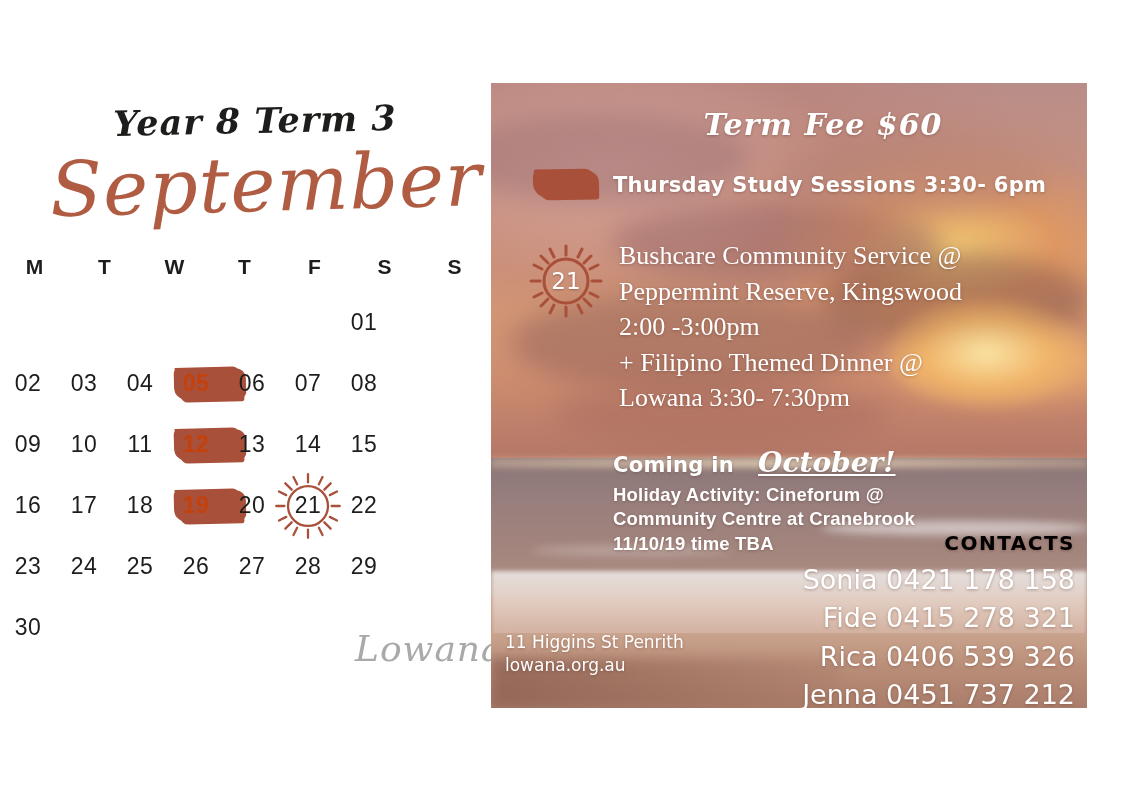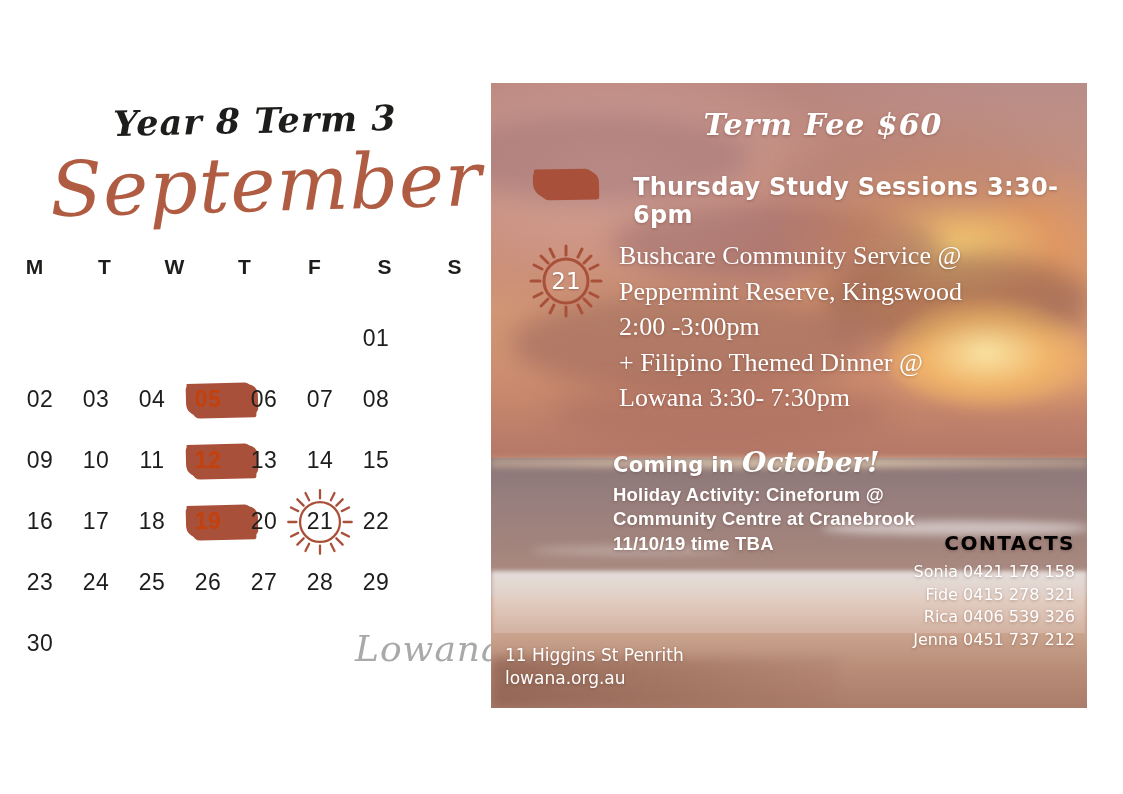--- a/index.html
+++ b/index.html
@@ -72,23 +72,22 @@
     text-align: center;
     font-size: 21px;
     font-weight: bold;
     color: #1d1d1b;
     letter-spacing: 1px;
   }
 
   .grid {
     position: absolute;
     left: 0;
-    top: 308px;
+    top: 292px;
     width: 392px;
-    padding-left: 12px;
   }
   .grid .row {
     display: flex;
     height: 61px;
     align-items: center;
   }
   .grid .cell {
     width: 70px;
     text-align: center;
     position: relative;
@@ -264,25 +263,24 @@
     letter-spacing: 1px;
     text-shadow: 0 1px 3px rgba(80,40,30,0.35);
   }
 
   .study-line {
     position: absolute;
     left: 122px;
     top: 90px;
     font-family: "DejaVu Sans", sans-serif;
     font-weight: bold;
-    font-size: 24px;
+    font-size: 21px;
     color: #ffffff;
     letter-spacing: 0.3px;
     text-shadow: 0 1px 3px rgba(80,40,30,0.35);
-    margin-left: 20px;
   }
   .study-brush {
     position: absolute;
     left: 42px;
     top: 88px;
     width: 66px;
     height: 26px;
     background: #a9503a;
     border-radius: 5px 12px 6px 14px;
     transform: rotate(-1deg);
@@ -323,35 +321,36 @@
 
   .coming-wrap {
     position: absolute;
     left: 122px;
     top: 363px;
     color: #ffffff;
   }
   .coming-line {
     display: flex;
     align-items: baseline;
-    gap: 8px;
+    gap: 24px;
   }
   .coming-in {
     font-family: "DejaVu Sans", sans-serif;
     font-weight: bold;
     font-size: 21px;
     letter-spacing: 0.3px;
     text-shadow: 0 1px 3px rgba(80,40,30,0.35);
   }
   .coming-oct {
     font-family: "DejaVu Serif", serif;
     font-style: italic;
     font-weight: bold;
     font-size: 28px;
     text-shadow: 0 1px 3px rgba(80,40,30,0.35);
+    text-decoration: underline;
   }
   .holiday-lines {
     margin-top: 4px;
     font-family: Liberation Sans, sans-serif;
     font-weight: bold;
     font-size: 18.5px;
     line-height: 1.32;
     letter-spacing: 0.2px;
     text-shadow: 0 1px 3px rgba(80,40,30,0.35);
   }
@@ -366,30 +365,30 @@
     letter-spacing: 1.5px;
     color: #000000;
     text-shadow: 0 1px 3px rgba(80,40,30,0.35);
   }
   .contacts-list {
     position: absolute;
     right: 12px;
     top: 478px;
     text-align: right;
     font-family: "DejaVu Sans", sans-serif;
-    font-size: 16px;
+    font-size: 27px;
     line-height: 1.42;
     color: #ffffff;
     text-shadow: 0 1px 3px rgba(80,40,30,0.35);
   }
 
   .address-block {
     position: absolute;
     left: 14px;
-    bottom: 19px;
+    bottom: 32px;
     font-family: "DejaVu Sans", sans-serif;
     font-size: 17px;
     line-height: 1.32;
     color: #ffffff;
     text-shadow: 0 1px 3px rgba(80,40,30,0.35);
   }
 </style>
 </head>
 <body>
 

